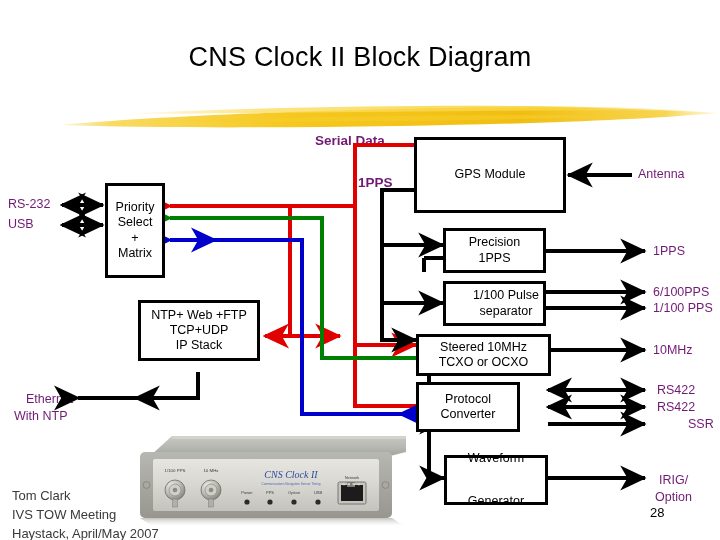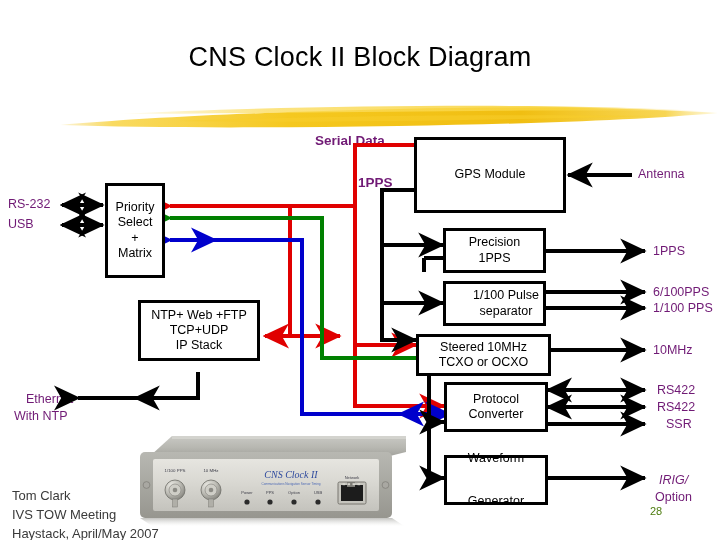--- a/index.html
+++ b/index.html
@@ -24,21 +24,21 @@
     display:flex;flex-direction:column;align-items:center;justify-content:center;
     text-align:center;font-size:12.5px;line-height:1.22;color:#000;
   }
   .box .ln{display:block;white-space:nowrap;}
 
   
   .lbl{position:absolute;font-size:12.5px;line-height:1.25;color:#701a75;white-space:nowrap;}
   .lbl.b{font-weight:bold;font-size:13.5px;}
 
   .credit{position:absolute;left:12px;top:487px;font-size:13px;line-height:1.45;color:#3a3a3a;}
-  .pageno{position:absolute;left:650px;top:505px;font-size:11px;color:#4d7c0f;}
+  .pageno{position:absolute;left:650px;top:505px;font-size:13px;color:#000000;}
 
   
   svg.wires{position:absolute;left:0;top:0;width:720px;height:540px;pointer-events:none;}
 
   
   .photo{position:absolute;left:128px;top:426px;width:290px;height:108px;}
 </style>
 </head>
 <body>
 
@@ -77,22 +77,22 @@
   <div class="lbl" style="left:14px;top:392px;margin-left:12px;">Ethernet</div>
   <div class="lbl" style="left:14px;top:409px;">With NTP</div>
 
   <div class="lbl" style="left:638px;top:167px;">Antenna</div>
   <div class="lbl" style="left:653px;top:244px;">1PPS</div>
   <div class="lbl" style="left:653px;top:285px;">6/100PPS</div>
   <div class="lbl" style="left:653px;top:301px;">1/100 PPS</div>
   <div class="lbl" style="left:653px;top:343px;">10MHz</div>
   <div class="lbl" style="left:657px;top:383px;">RS422</div>
   <div class="lbl" style="left:657px;top:400px;">RS422</div>
-  <div class="lbl" style="left:666px;top:417px;">SSR</div>
-  <div class="lbl" style="left:659px;top:473px;font-style:italic;">IRIG/</div>
+  <div class="lbl" style="left:688px;top:417px;">SSR</div>
+  <div class="lbl" style="left:659px;top:473px;">IRIG/</div>
   <div class="lbl" style="left:655px;top:490px;">Option</div>
 
   <svg class="wires">
     <defs>
       <marker id="ahK" markerWidth="7" markerHeight="7" refX="6.2" refY="3.5" orient="auto" markerUnits="strokeWidth">
         <path d="M0,0.4 L6.6,3.5 L0,6.6 L1.8,3.5 Z" fill="#000"></path>
       </marker>
       <marker id="ahKs" markerWidth="7" markerHeight="7" refX="0.6" refY="3.5" orient="auto" markerUnits="strokeWidth">
         <path d="M6.6,0.4 L0,3.5 L6.6,6.6 L4.8,3.5 Z" fill="#000"></path>
       </marker>
@@ -180,21 +180,21 @@
   <div class="box" style="left:443px;top:281px;width:103px;height:45px;padding-left:23px;">
     <span class="ln">1/100 Pulse</span>
     <span class="ln">separator</span>
   </div>
 
   <div class="box" style="left:416px;top:334px;width:135px;height:42px;">
     <span class="ln">Steered 10MHz</span>
     <span class="ln">TCXO or OCXO</span>
   </div>
 
-  <div class="box" style="left:444px;top:382px;width:104px;height:50px;">
+  <div class="box" style="left:416px;top:382px;width:104px;height:50px;">
     <span class="ln">Protocol</span>
     <span class="ln">Converter</span>
   </div>
 
   <div class="box" style="left:444px;top:455px;width:104px;height:50px;gap:28px;">
     <span class="ln">Waveform</span>
     <span class="ln">Generator</span>
   </div>
 
   <div class="box" style="left:138px;top:300px;width:122px;height:61px;">

